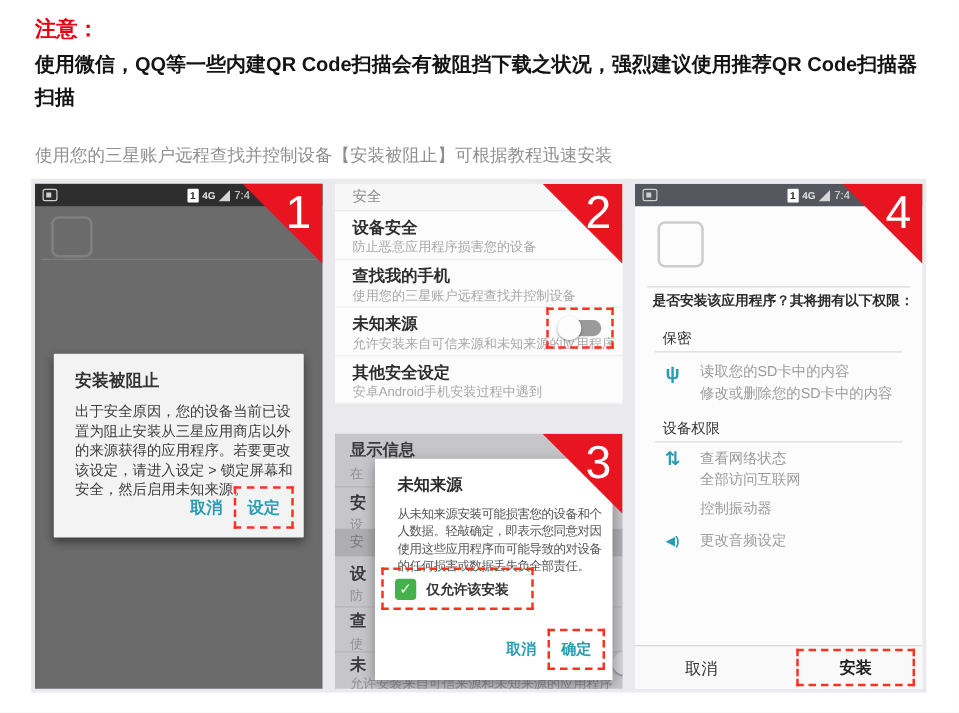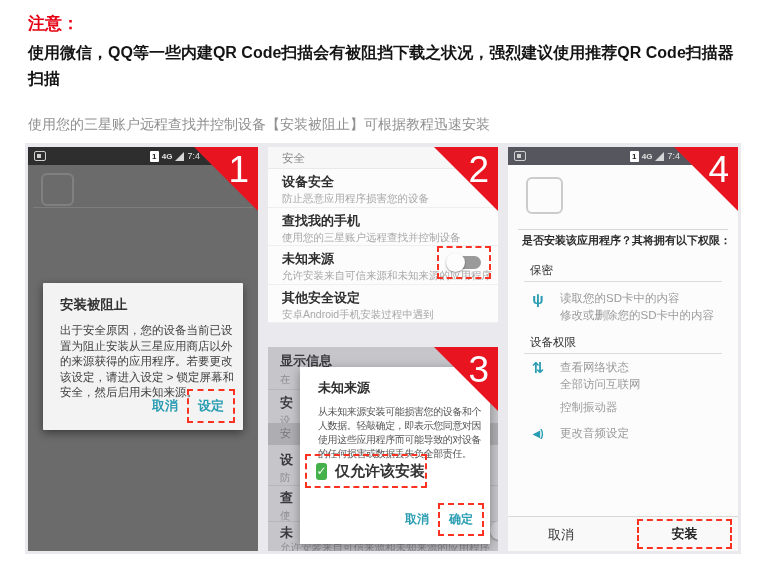--- a/index.html
+++ b/index.html
@@ -63,21 +63,21 @@
   .p3-sub { font-size:10.5px; color:#8f8f93; }
   .p3-hl { position:absolute; left:0; right:0; top:76px; height:22px; background:#aeaeb2; }
   .p3-hl-label { position:absolute; left:12px; top:3px; font-size:11px; color:#77777b; }
   .p3-toggle { position:absolute; right:8px; top:175px; }
   .p3-sep { position:absolute; left:0; right:0; height:1px; background:#b6b6ba; }
   .dialog3 { position:absolute; left:32px; top:20px; width:190px; height:177px; background:#ffffff; box-shadow:0 3px 10px rgba(0,0,0,.35); z-index:5; }
   .dialog3 .dlg-title { position:absolute; left:18px; top:12px; font-size:13px; font-weight:bold; color:#2e2e2e; }
   .dialog3 .dlg-body { position:absolute; left:18px; top:38px; width:164px; font-size:10px; letter-spacing:-0.4px; line-height:14px; color:#555; }
   .chk-wrap { position:absolute; left:5px; top:87px; width:122px; height:34px; display:flex; align-items:center; padding-left:9px; gap:8px; }
   .checkbox { width:17px; height:17px; background:#44b14a; border-radius:3px; color:#fff; font-size:12px; font-weight:bold; display:flex; align-items:center; justify-content:center; }
-  .chk-label { font-size:15px; font-weight:bold; color:#333; white-space:nowrap; }
+  .chk-label { font-size:11px; font-weight:bold; color:#333; white-space:nowrap; }
   .dialog3 .dlg-btnrow { right:6px; bottom:8px; }
   .dialog3 .dlg-btn { font-size:12px; }
 
   
   .phone4 { left:508px; top:147px; width:230px; height:404px; background:#fcfcfc; }
   .phone4 .statusbar { background:#56565e; }
   .p4-icon { left:18px; top:30px; width:37px; height:37px; border-color:#cccccc; }
   .p4-divider { position:absolute; left:10px; right:10px; top:82px; height:1px; background:#d8d8d8; }
   .p4-title { position:absolute; left:14px; top:86px; font-size:11px; font-weight:bold; color:#2c2c2c; white-space:nowrap; }
   .p4-sect { position:absolute; left:22px; font-size:11.5px; font-weight:normal; color:#333; }

